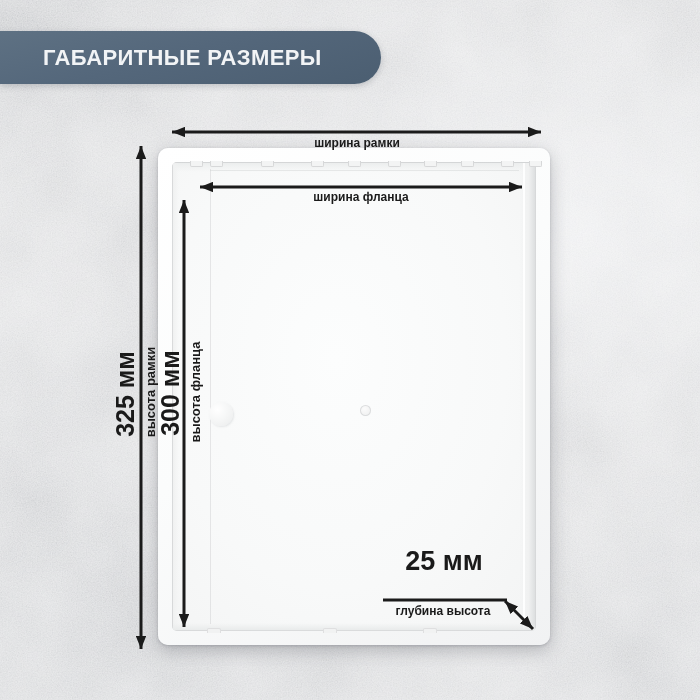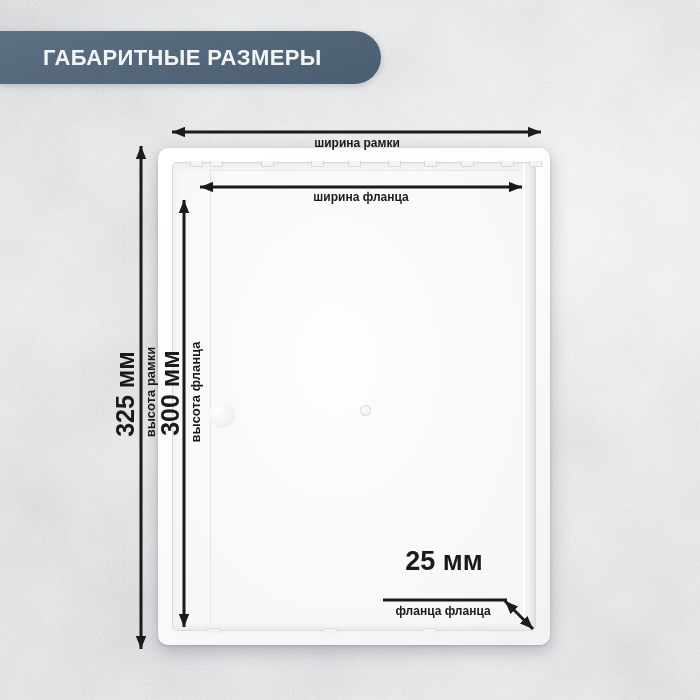--- a/index.html
+++ b/index.html
@@ -166,15 +166,15 @@
 
   <div class="dim-text dim-label" style="left:361px;top:197px">ширина фланца</div>
 
   <div class="dim-text dim-value v rot" style="left:125px;top:394px">325 мм</div>
   <div class="dim-text dim-label v rot" style="left:150px;top:392px">высота рамки</div>
 
   <div class="dim-text dim-value v rot" style="left:170px;top:393px">300 мм</div>
   <div class="dim-text dim-label v rot" style="left:195px;top:392px">высота фланца</div>
 
   <div class="dim-text dim-value" style="left:444px;top:561px">25 мм</div>
-  <div class="dim-text dim-label" style="left:443px;top:611px">фланца фланца</div>
+  <div class="dim-text dim-label" style="left:443px;top:611px">глубина высота</div>
 
 </div>
 
 </body></html>

